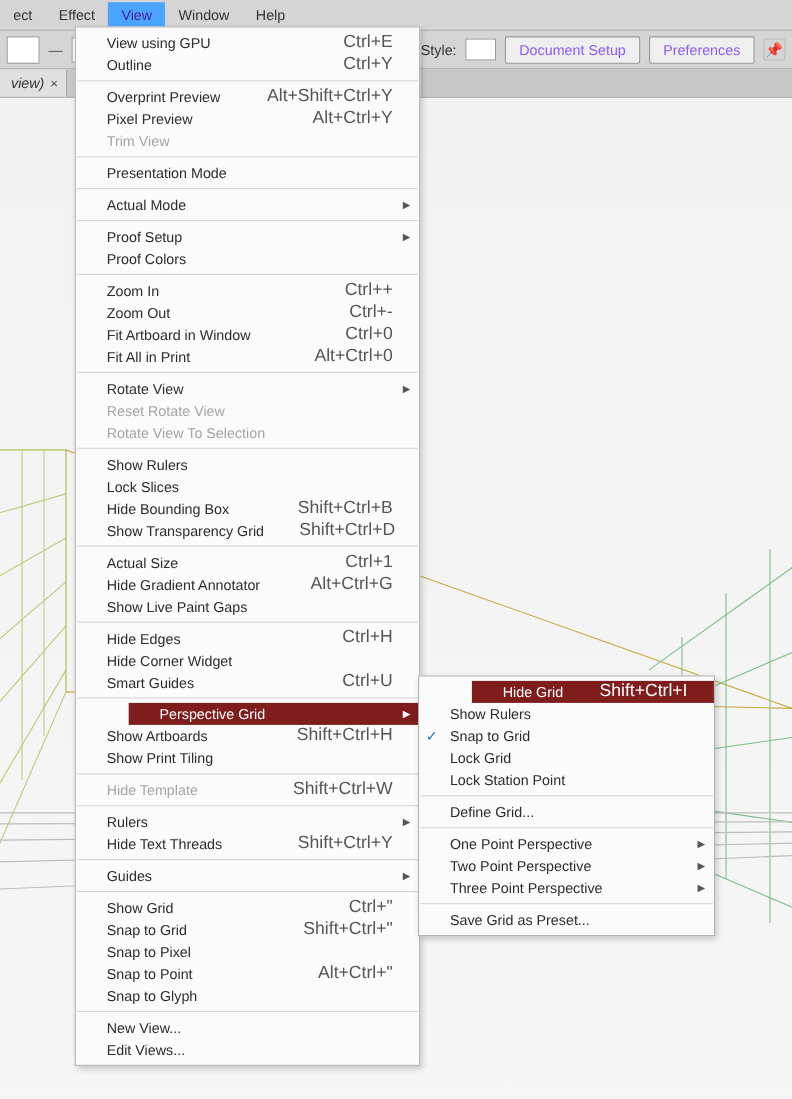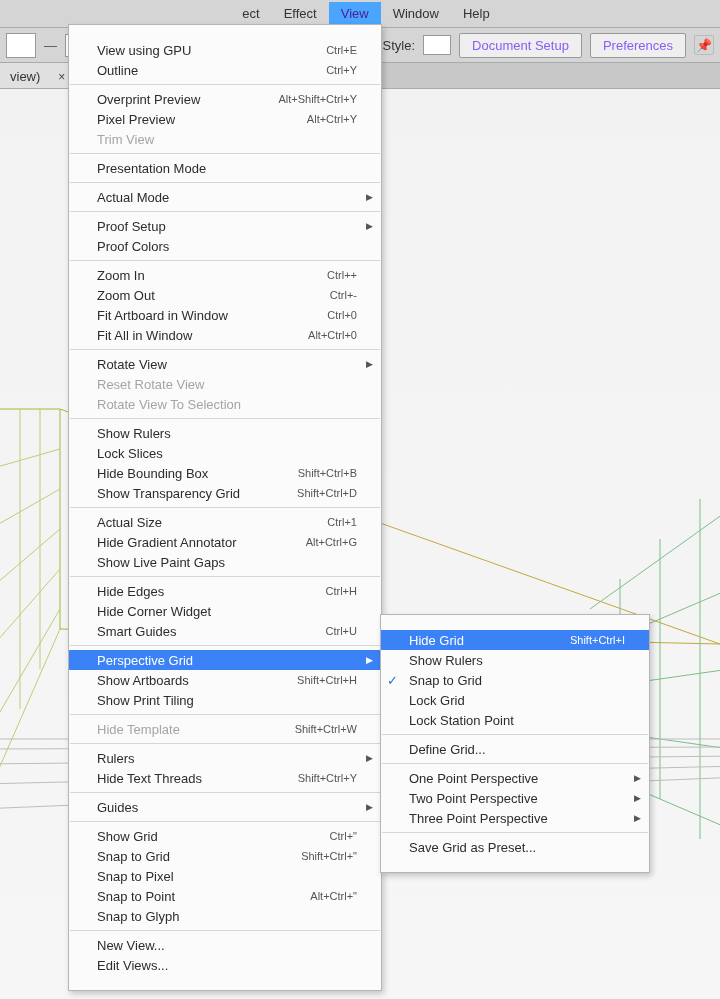--- a/index.html
+++ b/index.html
@@ -1,44 +1,44 @@
 <!DOCTYPE html>
 <html><head>
 <meta charset="utf-8">
 <style>
 * { margin: 0; padding: 0; box-sizing: border-box; font-family: "Segoe UI", Tahoma, sans-serif; font-size: 13px; }
 body { width: 720px; height: 999px; background: #eaeaea; overflow: hidden; position: relative; }
 
-.menubar { display: flex; align-items: center; height: 28px; background: #d5d5d5; border-bottom: 1px solid #aaa; padding-left: 12px; justify-content: center; }
+.menubar { display: flex; align-items: center; height: 28px; background: #d5d5d5; border-bottom: 1px solid #aaa; padding-left: 0; }
 .menubar-item { padding: 4px 12px; color: #333; cursor: default; }
 .menubar-item.active { background: #4aa5ff; color: #4c1d95; }
 
 .toolbar { display: flex; align-items: center; height: 35px; background: #d5d5d5; border-bottom: 1px solid #aaa; padding: 4px 6px; gap: 8px; }
 .tool-swatch { width: 30px; height: 25px; background: #fff; border: 1px solid #999; display: inline-block; }
 .dash { color: #555; }
 .tool-select { width: 60px; height: 23px; background: #fff; border: 1px solid #999; }
 .tool-arrow { border: 1px solid #999; padding: 2px 6px; background: #e0e0e0; font-size: 10px; }
 .style-label { color: #333; margin-left: 4px; }
 .style-swatch { width: 28px; height: 20px; background: #fff; border: 1px solid #999; display:inline-block;}
 .tool-button { border: 1px solid #999; background: #efefef; padding: 4px 12px; color: #8b5cf6; border-radius: 2px; }
 .tool-icon { width: 20px; height: 20px; display: flex; align-items: center; justify-content: center; border:1px solid #bbb; border-radius:2px; }
 
 .doctab-row { display:flex; align-items:center; height: 26px; background: #c8c8c8; border-bottom: 1px solid #aaa; }
-.doctab { padding: 4px 8px 4px 10px; background:#e0e0e0; height: 100%; display:flex; align-items:flex-end; gap:18px; border-right:1px solid #aaa; color:#333; }
+.doctab { padding: 4px 8px 4px 10px; background:#e0e0e0; height: 100%; display:flex; align-items:center; gap:5px; border-right:1px solid #aaa; color:#333;font-style:italic; }
 .doctab .close { font-size: 12px; color:#444; }
 
 .canvas { position: absolute; left:0; top: 89px; width: 720px; height: 910px; background: linear-gradient(#f2f2f2,#f6f6f6); }
 
 
-.dropdown { position: absolute; background: #fbfbfb; border: 1px solid #b5b5b5; box-shadow: 2px 3px 6px rgba(0,0,0,0.2); padding: 15px 0; }
+.dropdown { position: absolute; background: #fbfbfb; border: 1px solid #b5b5b5; box-shadow: 2px 3px 6px rgba(0,0,0,0.2); padding: 4px 0; }
 .menu-row { display: flex; align-items: center; height: 20px; padding: 0 24px 0 28px; color: #2c2c2c; white-space: nowrap; position: relative; }
 .menu-row.disabled { color: #a5a5a5; }
-.menu-row.highlight { background: #3b82f6; color: #fff; }
+.menu-row.highlight { background: #7f1d1d; color: #fff; margin-left: 48px; }
 .menu-row .label { flex: 1; }
-.menu-row .shortcut { margin-left: 32px; color: #555; font-size: 11px; }
+.menu-row .shortcut { margin-left: 32px; color: #555; font-size: 16px; }
 .menu-row.highlight .shortcut { color: #fff; }
 .menu-sep { height: 1px; background: #d6d6d6; margin: 4px 1px; }
 .menu-row.hasarrow::after { content: "▶"; font-size: 9px; position: absolute; right: 8px; color: #555; }
 .menu-row.highlight.hasarrow::after { color: #fff; }
 .menu-row .check { position: absolute; left: 6px; color: #1b76d2; font-size: 13px; }
 
 .main-menu { left: 68px; top: 24px; width: 314px; }
 .sub-menu  { left: 380px; top: 614px; width: 270px; }
 
 
@@ -158,21 +158,21 @@
     </div>
     <div class="menu-row">
       <span class="label">Zoom Out</span>
       <span class="shortcut">Ctrl+-</span>
     </div>
     <div class="menu-row">
       <span class="label">Fit Artboard in Window</span>
       <span class="shortcut">Ctrl+0</span>
     </div>
     <div class="menu-row">
-      <span class="label">Fit All in Window</span>
+      <span class="label">Fit All in Print</span>
       <span class="shortcut">Alt+Ctrl+0</span>
     </div>
     <div class="menu-sep"></div>
     <div class="menu-row hasarrow">
       <span class="label">Rotate View</span>
     </div>
     <div class="menu-row disabled">
       <span class="label">Reset Rotate View</span>
     </div>
     <div class="menu-row disabled">

